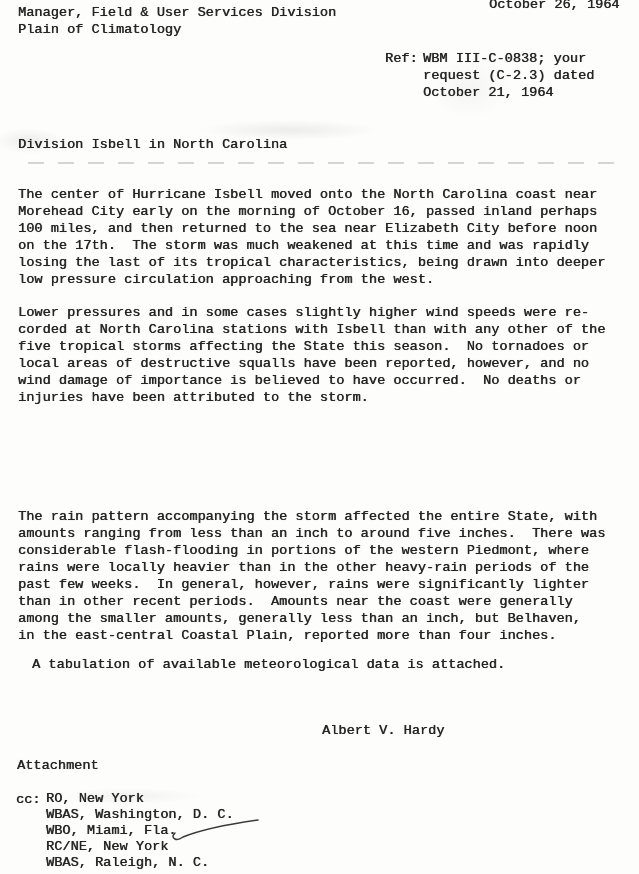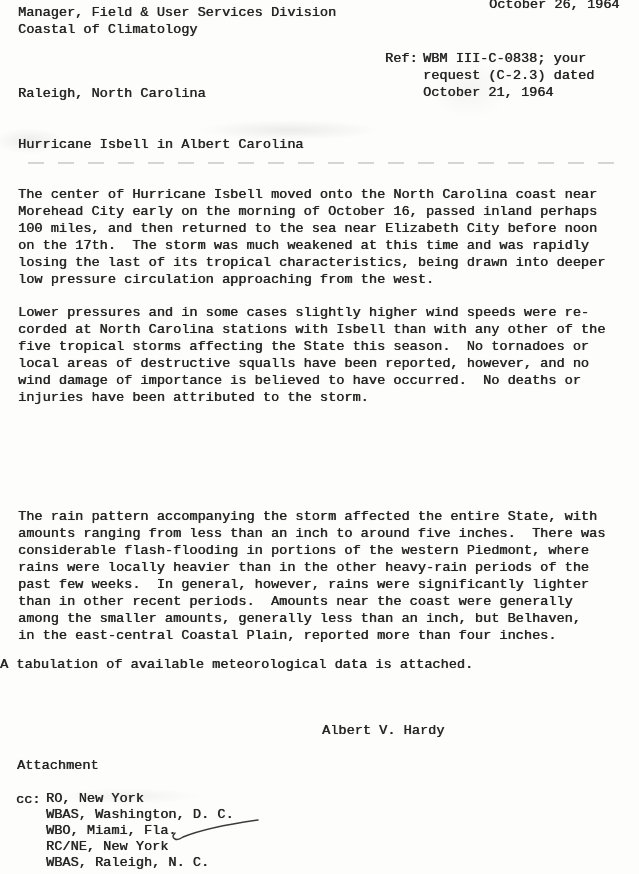--- a/index.html
+++ b/index.html
@@ -31,21 +31,21 @@
   .recip1    { left: 18px;  top: 68px; }
   .recip2    { left: 18px;  top: 85px; }
   .ref-label { left: 385px; top: 50px; }
   .ref-lines { left: 423px; top: 50px; }
   .subject   { left: 18px;  top: 136px; }
   
   .para1   { left: 18px; top: 186px; }
   .para2   { left: 18px; top: 304px; }
   .para3   { left: 18px; top: 423px; }
   .para4   { left: 18px; top: 508px; }
-  .closing { left: 0; top: 656px; }
+  .closing { left: 32px; top: 656px; }
   .signature  { left: 322px; top: 722px; }
   .attachment { left: 17px;  top: 757px; text-align: center; }
   .cc-label   { left: 16px;  top: 791px; }
   .cc-list    { left: 46px;  top: 791px; line-height: 16px; }
   
   .erased-underline {
     position: absolute;
     left: 28px; top: 162px;
     width: 594px; height: 2px;
     background: repeating-linear-gradient(90deg,
@@ -75,32 +75,31 @@
 <body>
 
 <div class="page">
 
   <div class="smudge s1"></div>
   <div class="smudge s2"></div>
   <div class="smudge s3"></div>
   <div class="smudge s4"></div>
 
   <div class="t sender1">Manager, Field &amp; User Services Division</div>
-  <div class="t sender2">Coastal of Climatology</div>
+  <div class="t sender2">Plain of Climatology</div>
 
   <div class="t date">October 26, 1964</div>
 
-  <div class="t recip2">Raleigh, North Carolina</div>
 
   <div class="t ref-label">Ref:</div>
   <div class="t ref-lines">WBM III-C-0838; your
 request (C-2.3) dated
 October 21, 1964</div>
 
-  <div class="t subject">Hurricane Isbell in Albert Carolina</div>
+  <div class="t subject">Division Isbell in North Carolina</div>
   <div class="erased-underline"></div>
 
   <div class="t para1">The center of Hurricane Isbell moved onto the North Carolina coast near
 Morehead City early on the morning of October 16, passed inland perhaps
 100 miles, and then returned to the sea near Elizabeth City before noon
 on the 17th.  The storm was much weakened at this time and was rapidly
 losing the last of its tropical characteristics, being drawn into deeper
 low pressure circulation approaching from the west.</div>
   <div class="t para2">Lower pressures and in some cases slightly higher wind speeds were re-
 corded at North Carolina stations with Isbell than with any other of the

